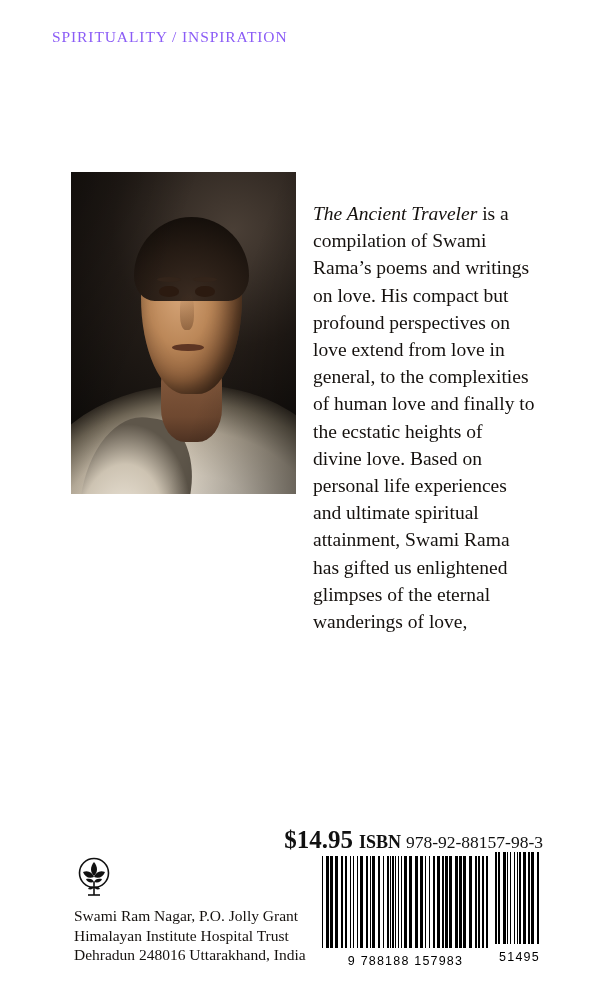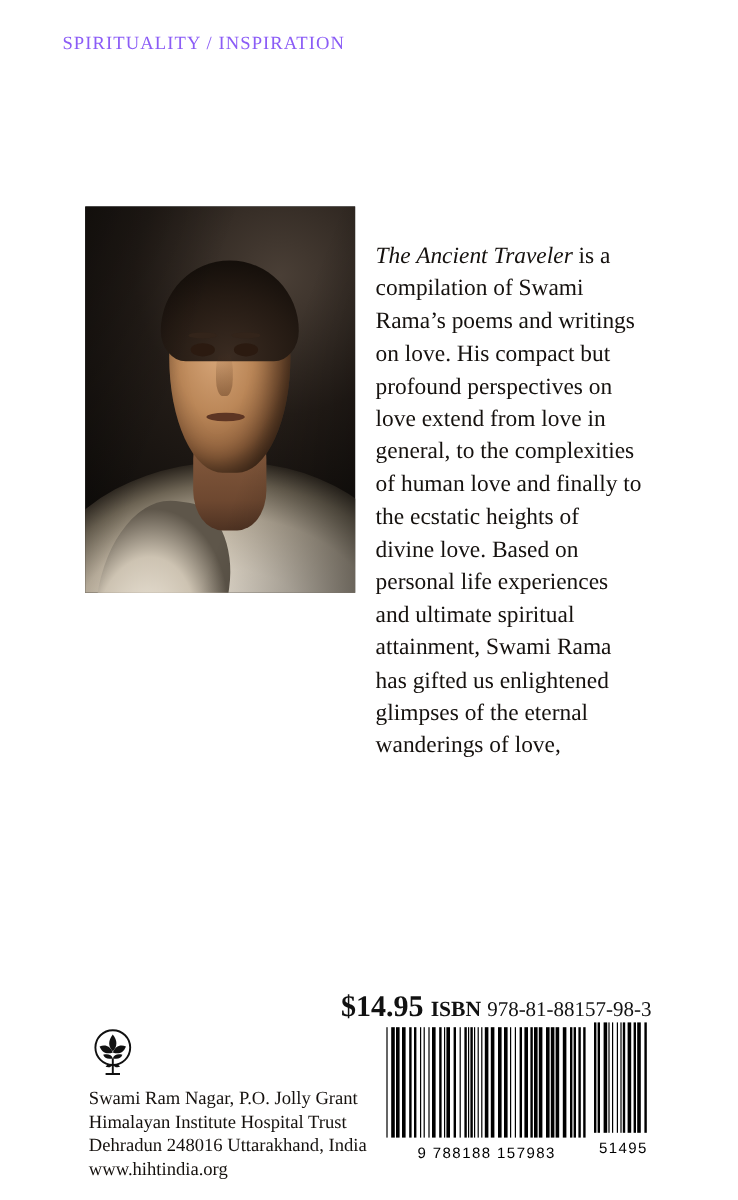--- a/index.html
+++ b/index.html
@@ -268,21 +268,21 @@
     <div class="mouth"></div>
     <div class="shadow"></div>
   </div>
 
   <div class="blurb-col">
     <em>The Ancient Traveler</em><span> is a compilation of Swami Rama’s poems and writings on love. His compact but profound perspectives on love extend from love in general, to the complexities of human love and finally to the ecstatic heights of divine love. Based on personal life experiences and ultimate spiritual attainment, Swami Rama has gifted us enlightened glimpses of the eternal wanderings of love,</span>
   </div>
 
 
   <div class="price-line">
-    <span class="price">$14.95</span><span class="isbn-word">ISBN</span><span class="isbn-num">978-81-88157-98-3</span>
+    <span class="price">$14.95</span><span class="isbn-word">ISBN</span><span class="isbn-num">978-92-88157-98-3</span>
   </div>
 
   <div class="barcode-main">
     <div class="bars" id="bars-main">
         <i style="width: 1px; background: rgb(0, 0, 0);"></i>
         <i style="width: 3px; background: transparent;"></i>
         <i style="width: 3px; background: rgb(0, 0, 0);"></i>
         <i style="width: 1px; background: transparent;"></i>
         <i style="width: 3px; background: rgb(0, 0, 0);"></i>
         <i style="width: 2px; background: transparent;"></i>
@@ -405,16 +405,15 @@
       <path d="M14 39 h12" stroke="#111" stroke-width="1.6" fill="none"></path>
       <path d="M20 31 C17 30 15 31 14 33 C17 34 19 33 20 31 Z" fill="#111"></path>
       <path d="M20 31 C23 30 25 31 26 33 C23 34 21 33 20 31 Z" fill="#111"></path>
     </svg>
   </div>
 
   <div class="imprint">
     <div>Swami Ram Nagar, P.O. Jolly Grant</div>
     <div>Himalayan Institute Hospital Trust</div>
     <div>Dehradun  248016  Uttarakhand, India</div>
-    <div>www.hihtindia.org</div>
   </div>
 
 </div>
 
 </body></html>

